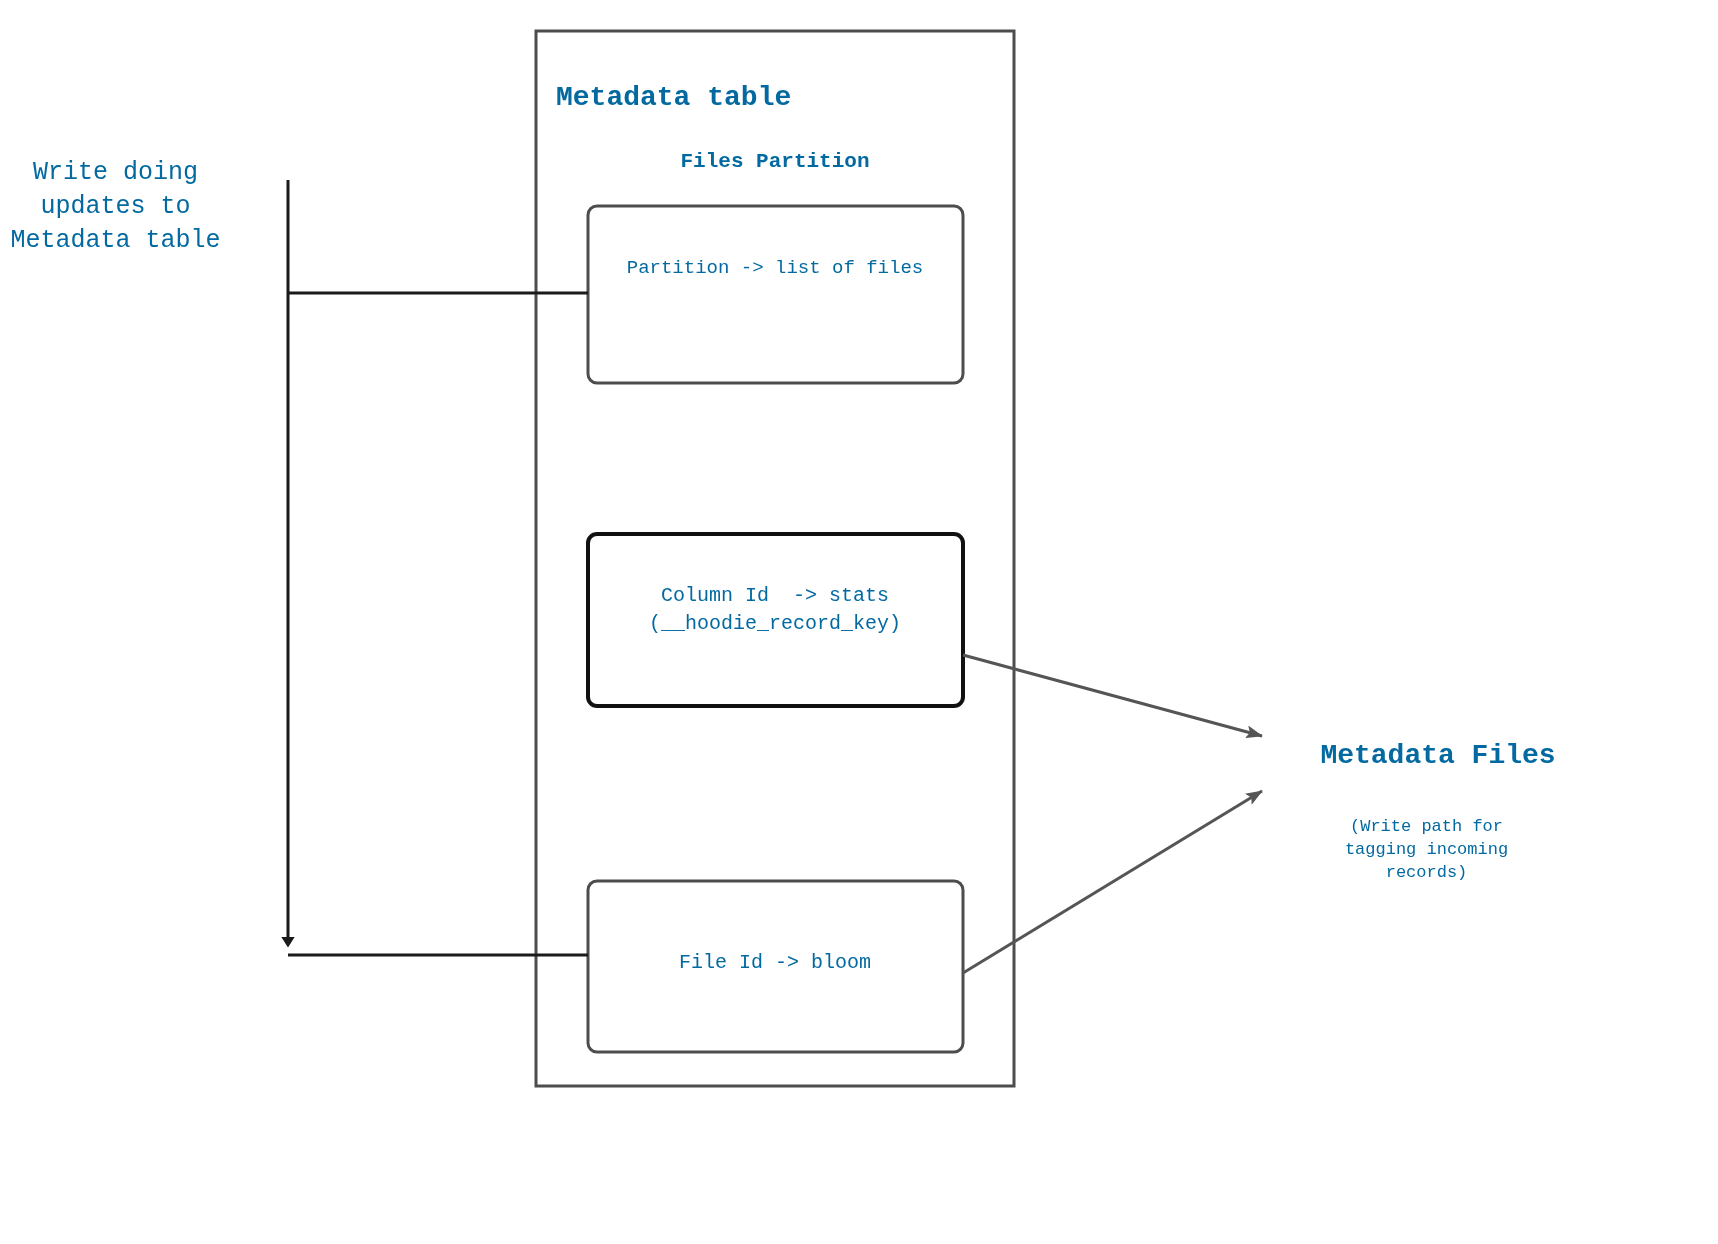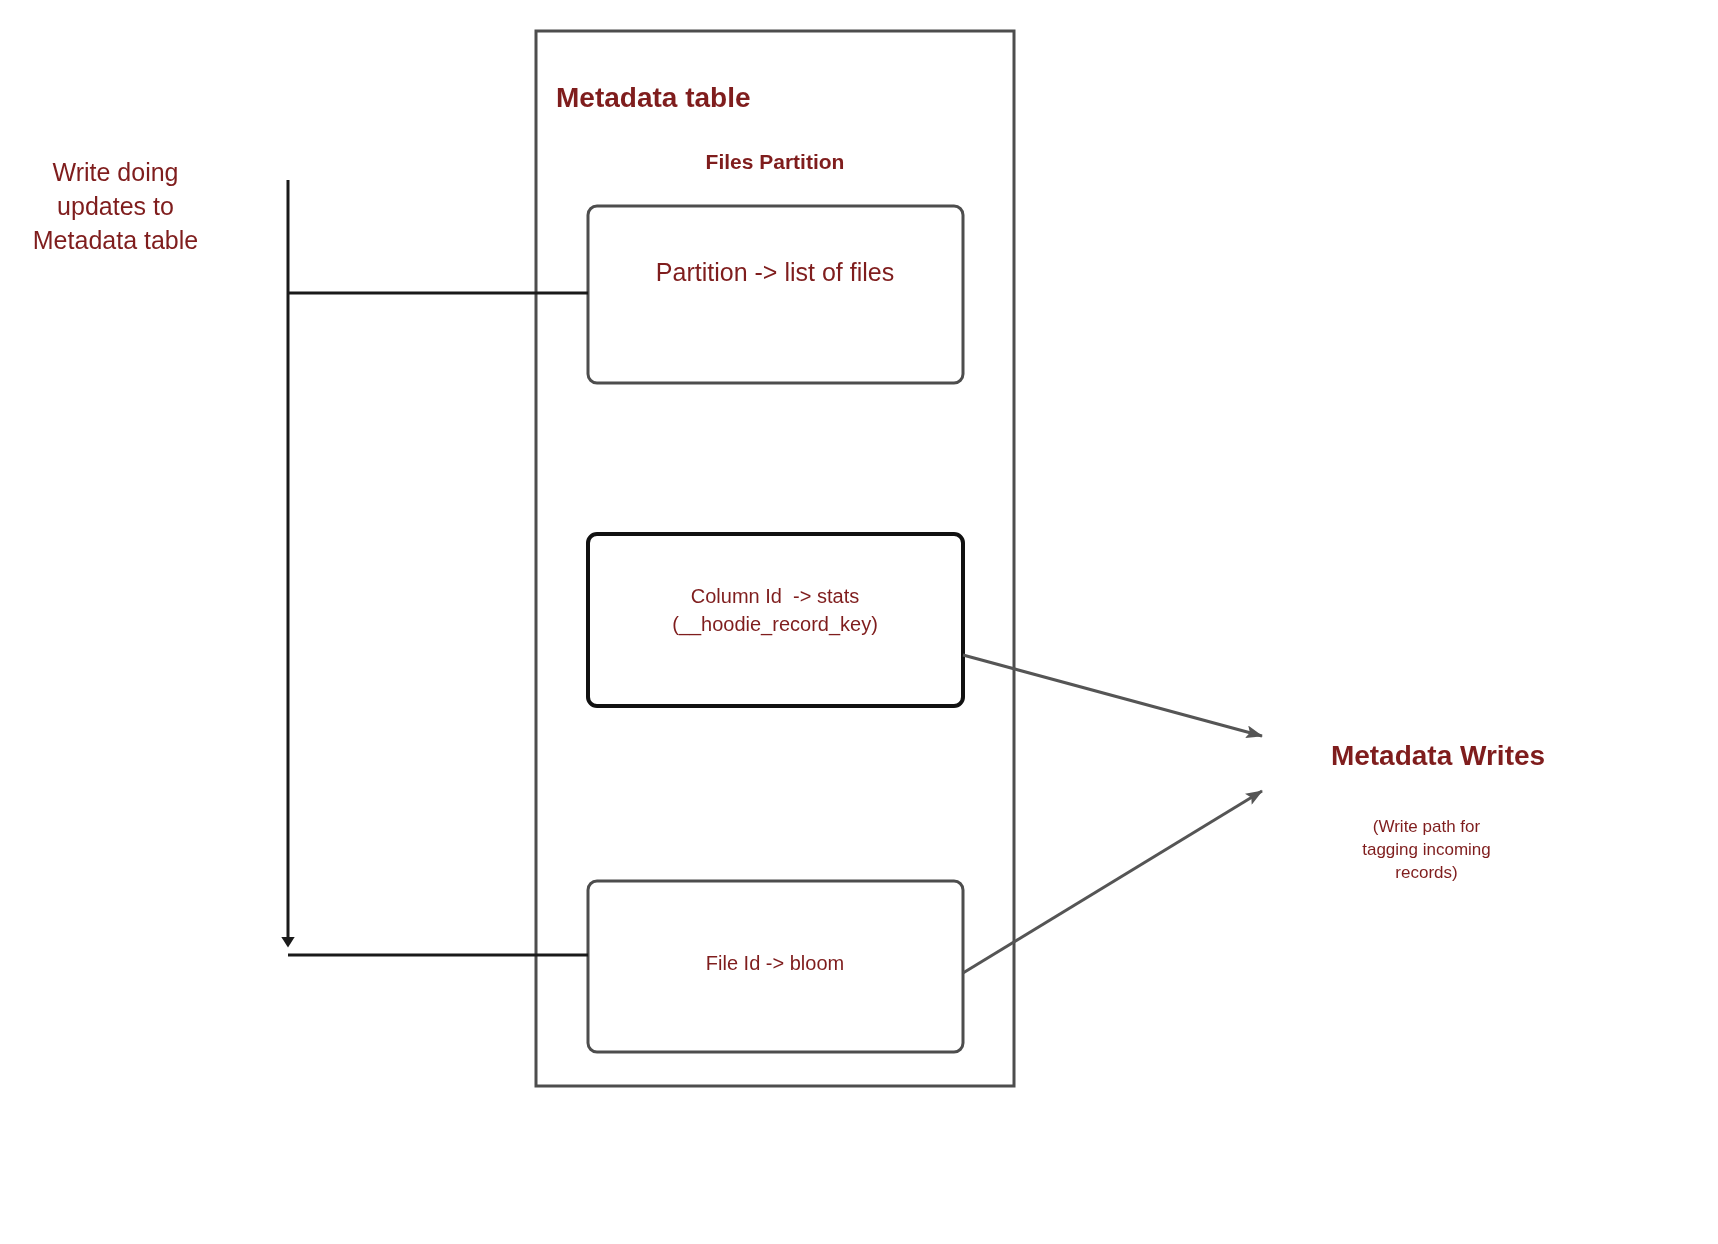--- a/index.html
+++ b/index.html
@@ -21,21 +21,22 @@
     left: 0;
     top: 0;
     width: 1718px;
     height: 1244px;
   }
   .txt {
     position: absolute;
     text-align: center;
     line-height: 1.30;
     white-space: pre-wrap;
-    color: #7f1d1d;
+    color: #0369a1;
+    font-family: Liberation Mono, monospace;
   }
   .bold {
     font-weight: bold;
   }
 
   
   #writes-caption {
     left: 8px;
     top: 156px;
     width: 215px;
@@ -72,21 +73,21 @@
     width: 350px;
     font-size: 28px;
     line-height: 1.38;
   }
 
   
   #files-box-text {
     left: 600px;
     top: 256px;
     width: 350px;
-    font-size: 25px;
+    font-size: 19px;
   }
   #colstats-box-text {
     left: 592px;
     top: 582px;
     width: 366px;
     font-size: 20px;
     line-height: 1.42;
   }
   #bloom-box-text {
     left: 600px;
@@ -154,19 +155,19 @@
 
   <div class="txt" id="files-box-text">Partition -&gt; list of files</div>
 
 
   <div class="txt" id="colstats-box-text">Column Id  -&gt; stats
 (__hoodie_record_key)</div>
 
 
   <div class="txt" id="bloom-box-text">File Id -&gt; bloom</div>
 
-  <div class="txt bold" id="metadata-index-title">Metadata Writes</div>
+  <div class="txt bold" id="metadata-index-title">Metadata Files</div>
 
   <div class="txt" id="metadata-index-caption">(Write path for
 tagging incoming
 records)</div>
 
 </div>
 
 </body></html>

